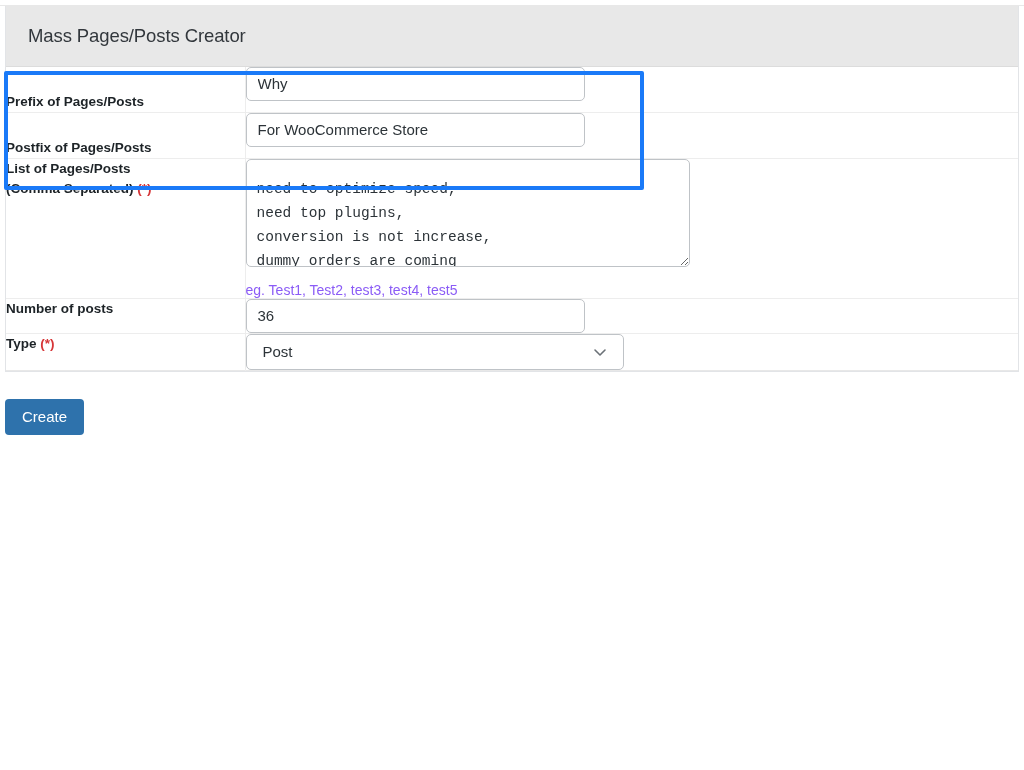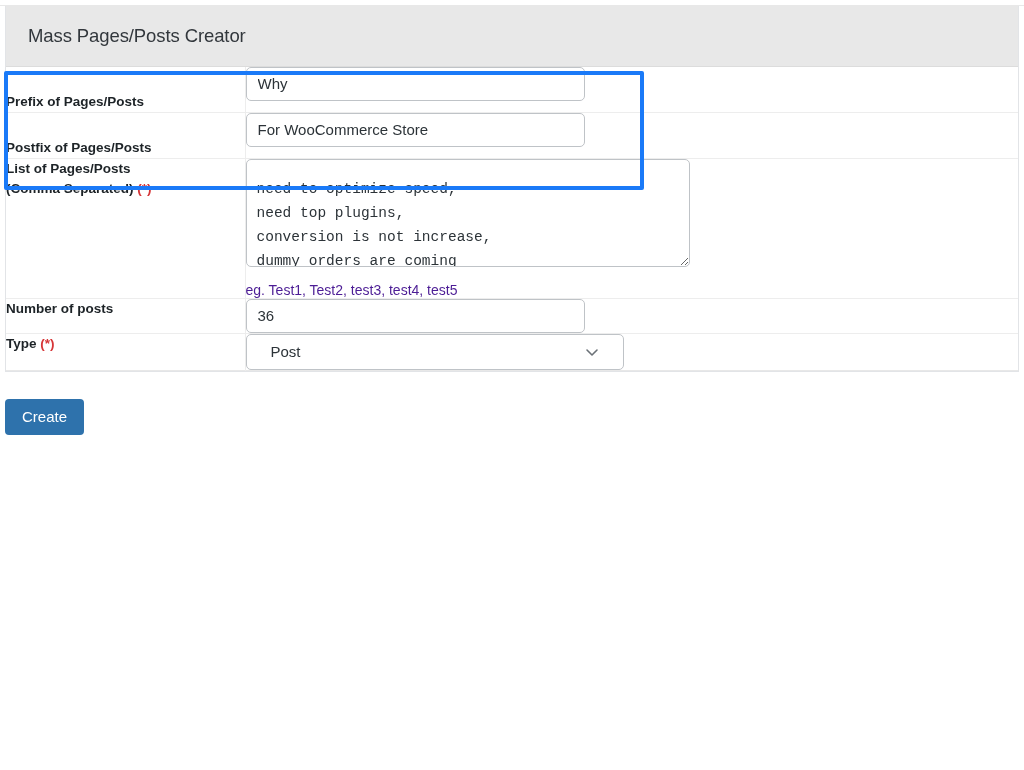--- a/index.html
+++ b/index.html
@@ -113,29 +113,29 @@
     font-size: 14.5px;
     line-height: 1.66;
     resize: vertical;
     overflow: hidden;
     display: block;
     color: #2c3338;
   }
   .help {
     margin-top: 15px;
     font-size: 14px;
-    color: #4c1d95;
+    color: #8b5cf6;
   }
   .sel {
     position: relative;
     width: 378px;
     height: 36px;
     display: flex;
     align-items: center;
-    padding: 0 24px;
+    padding: 0 16px;
     cursor: pointer;
     gap: 40px;
   }
   .sel-val {
     flex: 1 1 auto;
     font-size: 15px;
     color: #2c3338;
   }
   .chev {
     flex: 0 0 auto;

